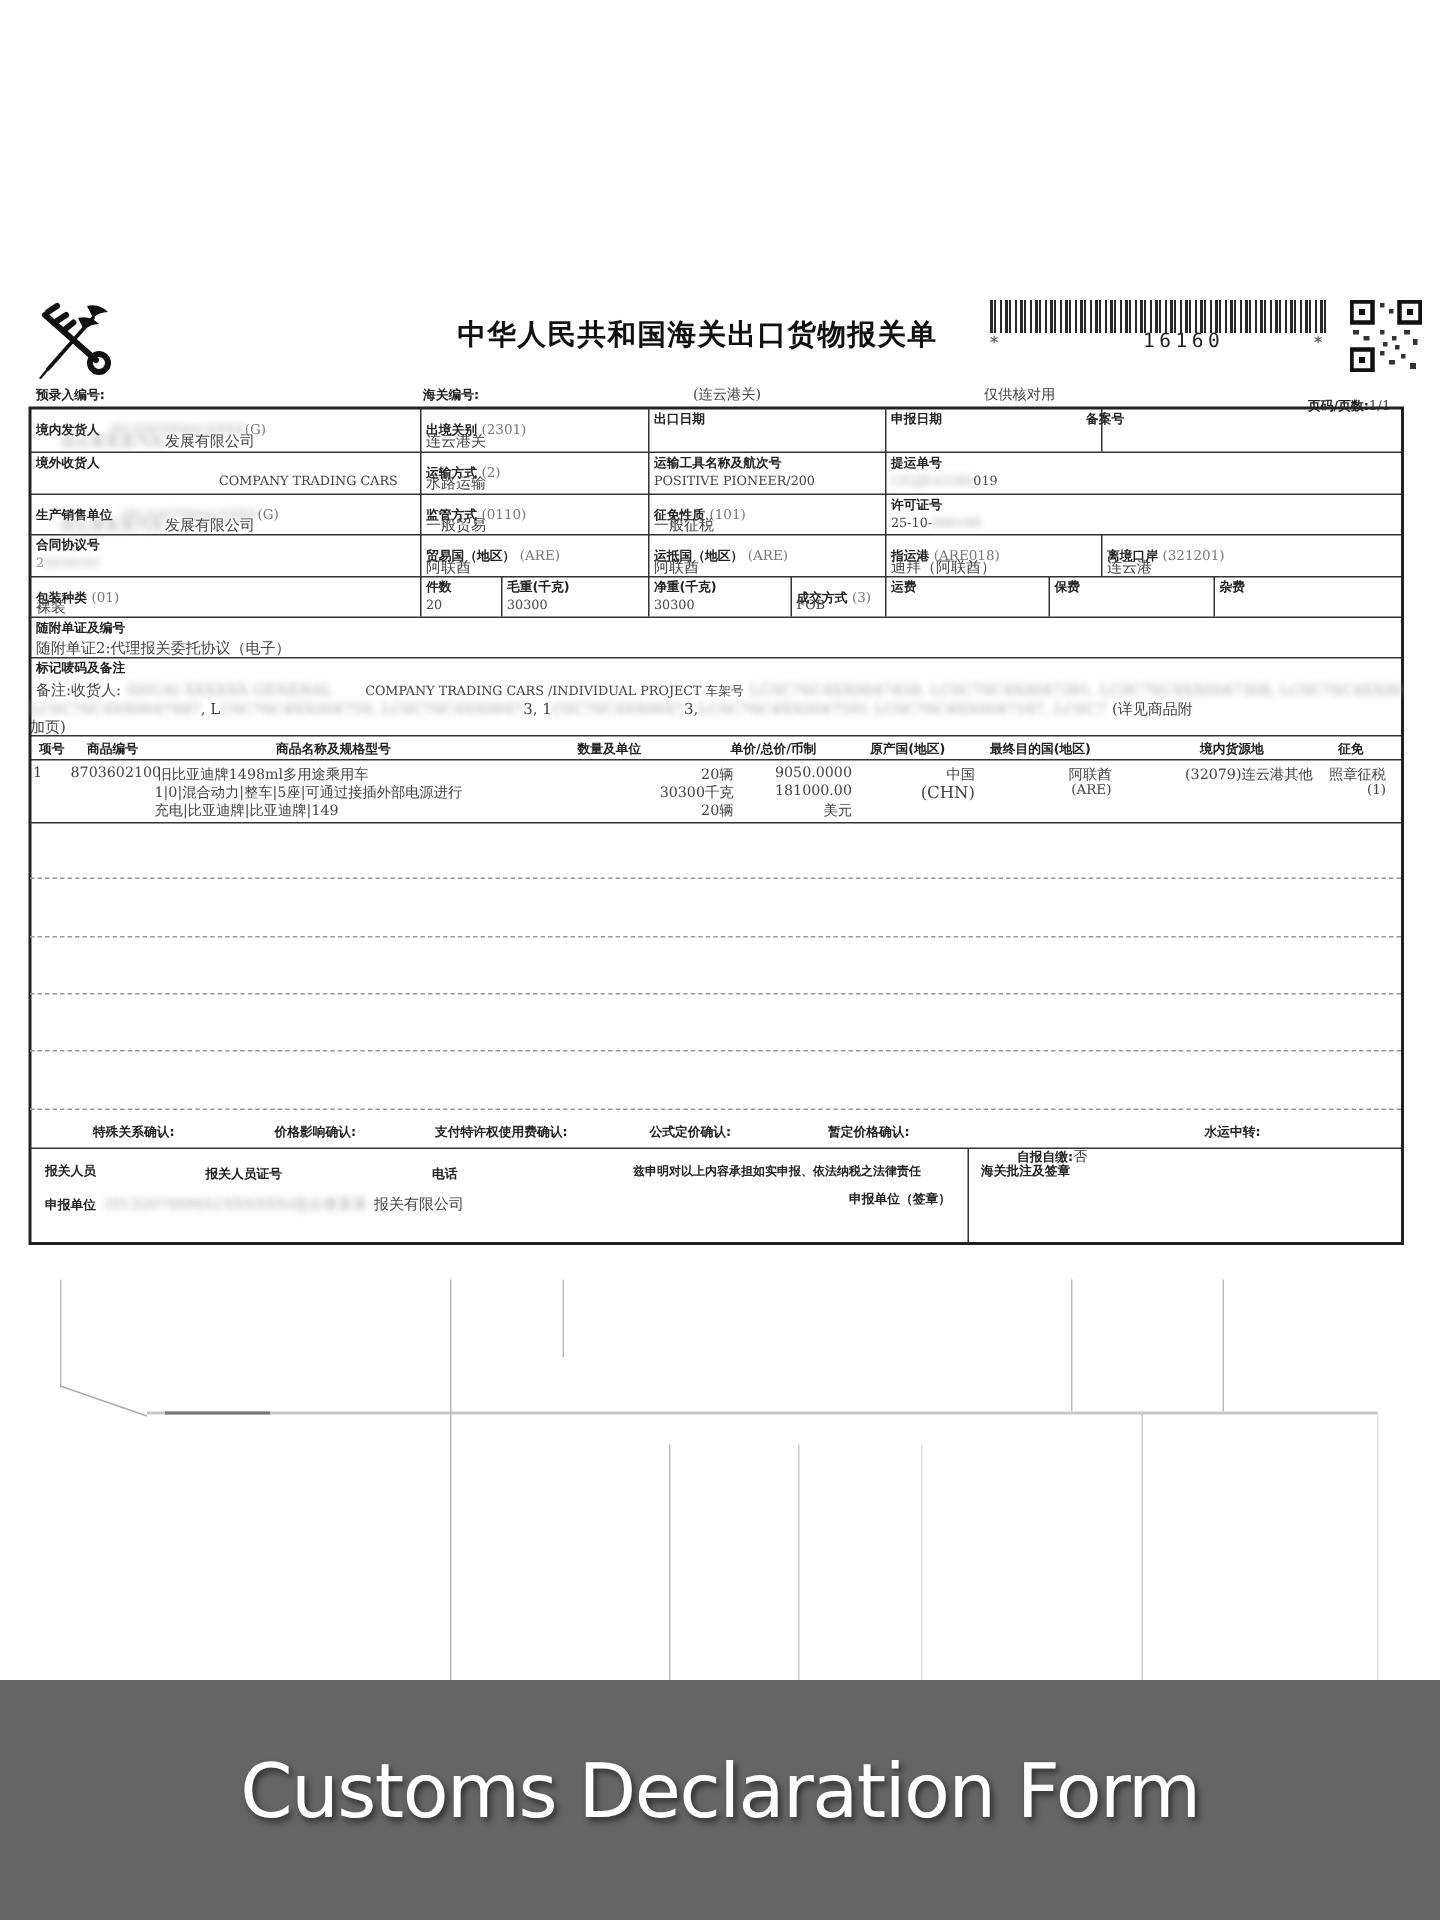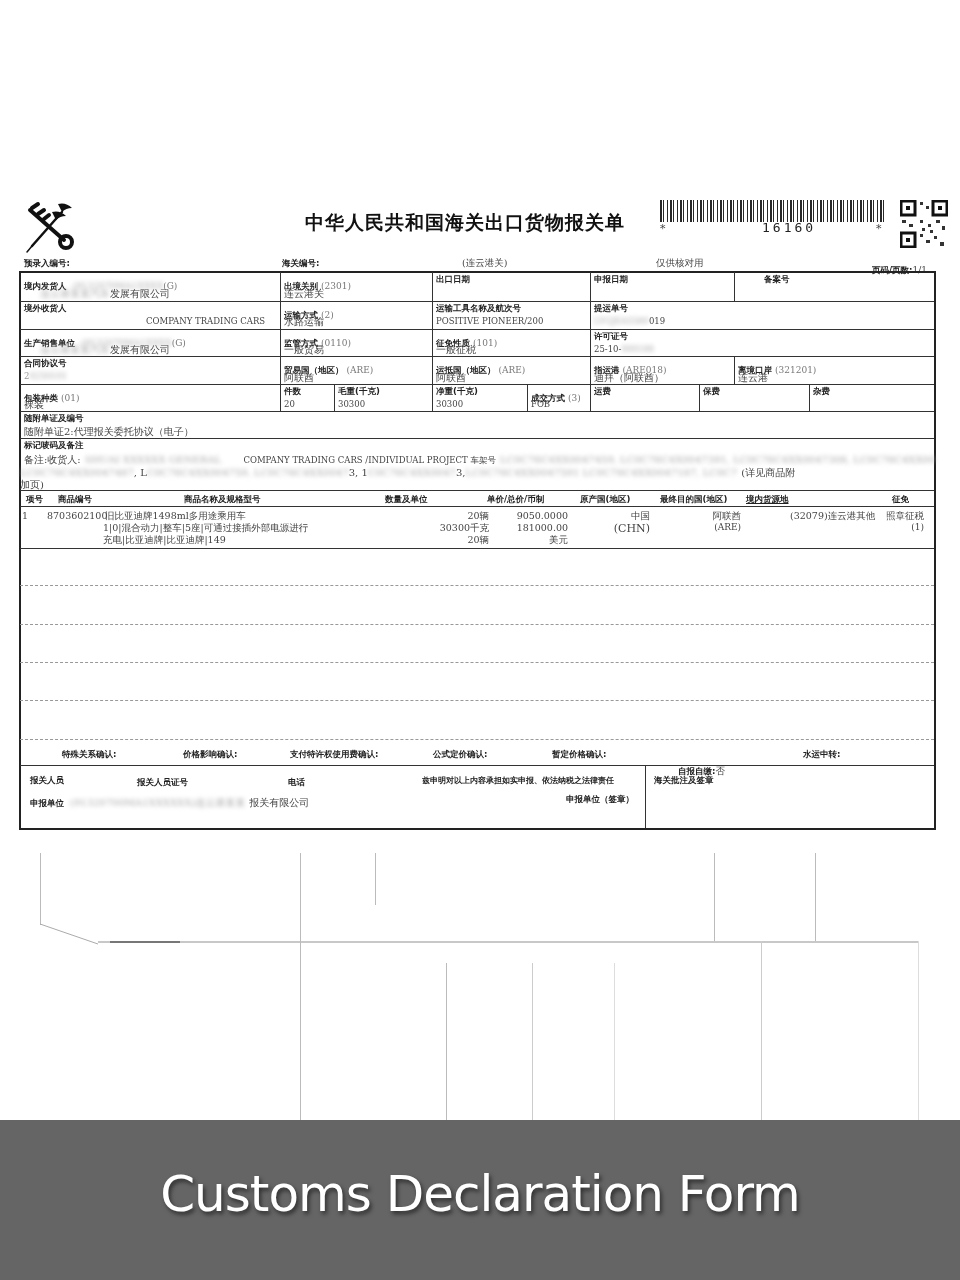--- a/index.html
+++ b/index.html
@@ -111,21 +111,21 @@
   <span class="blur">连云港某某汽车</span><span>发展有限公司</span>
 </div>
 
 <div class="abs" style="left:284px;top:274px;">
   <span class="lbl">出境关别</span><span class="code" style="margin-left:3px;">(2301)</span>
 </div>
 <div class="abs val" style="left:284px;top:287px;">连云港关</div>
 
 <div class="abs lbl" style="left:436px;top:274px;">出口日期</div>
 <div class="abs lbl" style="left:594px;top:274px;">申报日期</div>
-<div class="abs lbl" style="left:764px;top:274px;text-align:center;">备案号</div>
+<div class="abs lbl" style="left:724px;top:274px;text-align:center;">备案号</div>
 
 <div class="abs lbl" style="left:24px;top:303px;">境外收货人</div>
 <div class="abs val" style="left:146px;top:316px;font-size:8.5px;font-family:'DejaVu Serif',serif;">COMPANY TRADING CARS</div>
 
 <div class="abs" style="left:284px;top:303px;">
   <span class="lbl">运输方式</span><span class="code" style="margin-left:3px;">(2)</span>
 </div>
 <div class="abs val" style="left:284px;top:315px;">水路运输</div>
 
 <div class="abs lbl" style="left:436px;top:303px;">运输工具名称及航次号</div>
@@ -218,21 +218,21 @@
 </div>
 <div class="abs val" style="left:20px;top:478px;">加页)</div>
 
 <div class="abs lbl" style="left:26px;top:494px;">项号</div>
 <div class="abs lbl" style="left:58px;top:494px;">商品编号</div>
 <div class="abs lbl" style="left:184px;top:494px;">商品名称及规格型号</div>
 <div class="abs lbl" style="left:385px;top:494px;">数量及单位</div>
 <div class="abs lbl" style="left:487px;top:494px;">单价/总价/币制</div>
 <div class="abs lbl" style="left:580px;top:494px;">原产国(地区)</div>
 <div class="abs lbl" style="left:660px;top:494px;">最终目的国(地区)</div>
-<div class="abs lbl" style="left:746px;top:494px;text-decoration:underline;">境内货源地</div>
+<div class="abs lbl" style="left:800px;top:494px;">境内货源地</div>
 <div class="abs lbl" style="left:892px;top:494px;">征免</div>
 
 <div class="abs" style="left:20px;top:508px;width:914px;height:40px;">
   <div class="abs val" style="left:2px;top:2px;font-size:9.5px;">1</div>
   <div class="abs val" style="left:27px;top:2px;font-size:9.5px;">8703602100</div>
   <div class="abs val" style="left:85px;top:2px;font-size:9.5px;">旧比亚迪牌1498ml多用途乘用车</div>
   <div class="abs val" style="left:83px;top:14px;font-size:9.5px;">1|0|混合动力|整车|5座|可通过接插外部电源进行</div>
   <div class="abs val" style="left:83px;top:26px;font-size:9.5px;">充电|比亚迪牌|比亚迪牌|149</div>
 
   <div class="abs val" style="right:445px;top:2px;font-size:9.5px;">20辆</div>

